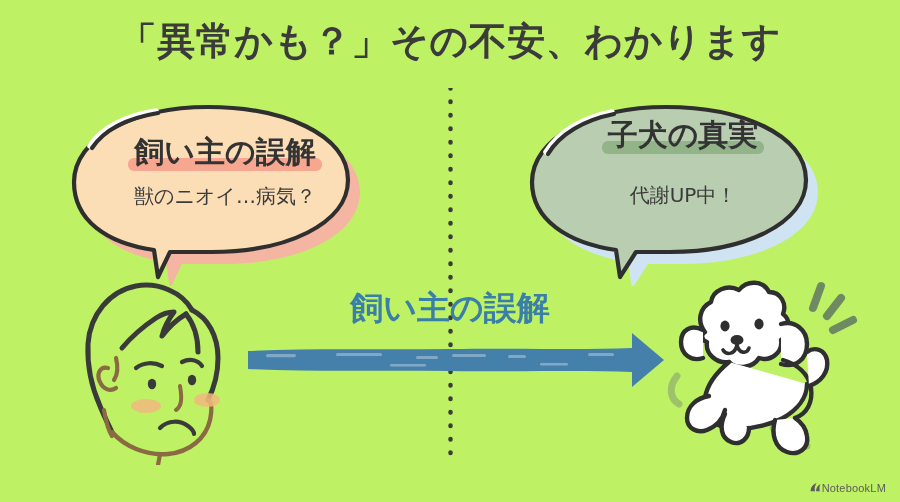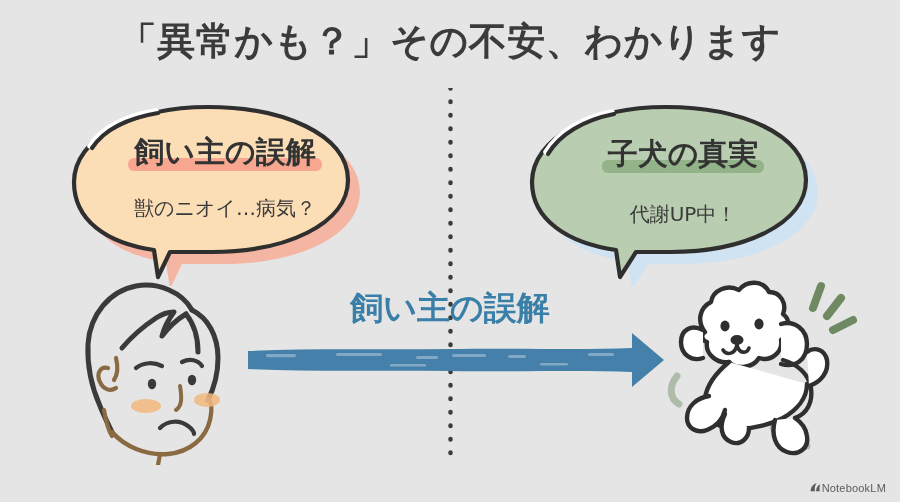--- a/index.html
+++ b/index.html
@@ -9,21 +9,21 @@
     height: 502px;
     overflow: hidden;
     background: #ffffff;
     font-family: "Liberation Sans", "DejaVu Sans", sans-serif;
   }
 
   #canvas {
     position: relative;
     width: 900px;
     height: 502px;
-    background: #e5e5e5;
+    background: #bef264;
   }
 
   
   .title {
     position: absolute;
     top: 16px;
     left: 0;
     width: 900px;
     text-align: center;
     font-size: 38px;
@@ -81,22 +81,22 @@
 
   .bubble-sub {
     font-size: 20px;
     color: #3a3a3a;
     font-weight: 400;
     white-space: nowrap;
     font-family: "DejaVu Sans", "Liberation Sans", sans-serif;
   }
 
   .left-head-pos  { margin-top: 36px; }
-  .left-sub-pos   { margin-top: 22px; }
-  .right-head-pos { margin-top: 38px; }
+  .left-sub-pos   { margin-top: 10px; }
+  .right-head-pos { margin-top: 19px; }
   .right-sub-pos  { margin-top: 26px; }
 
   
   .center-msg {
     position: absolute;
     left: 250px;
     top: 286px;
     width: 400px;
     text-align: center;
     font-size: 33px;

